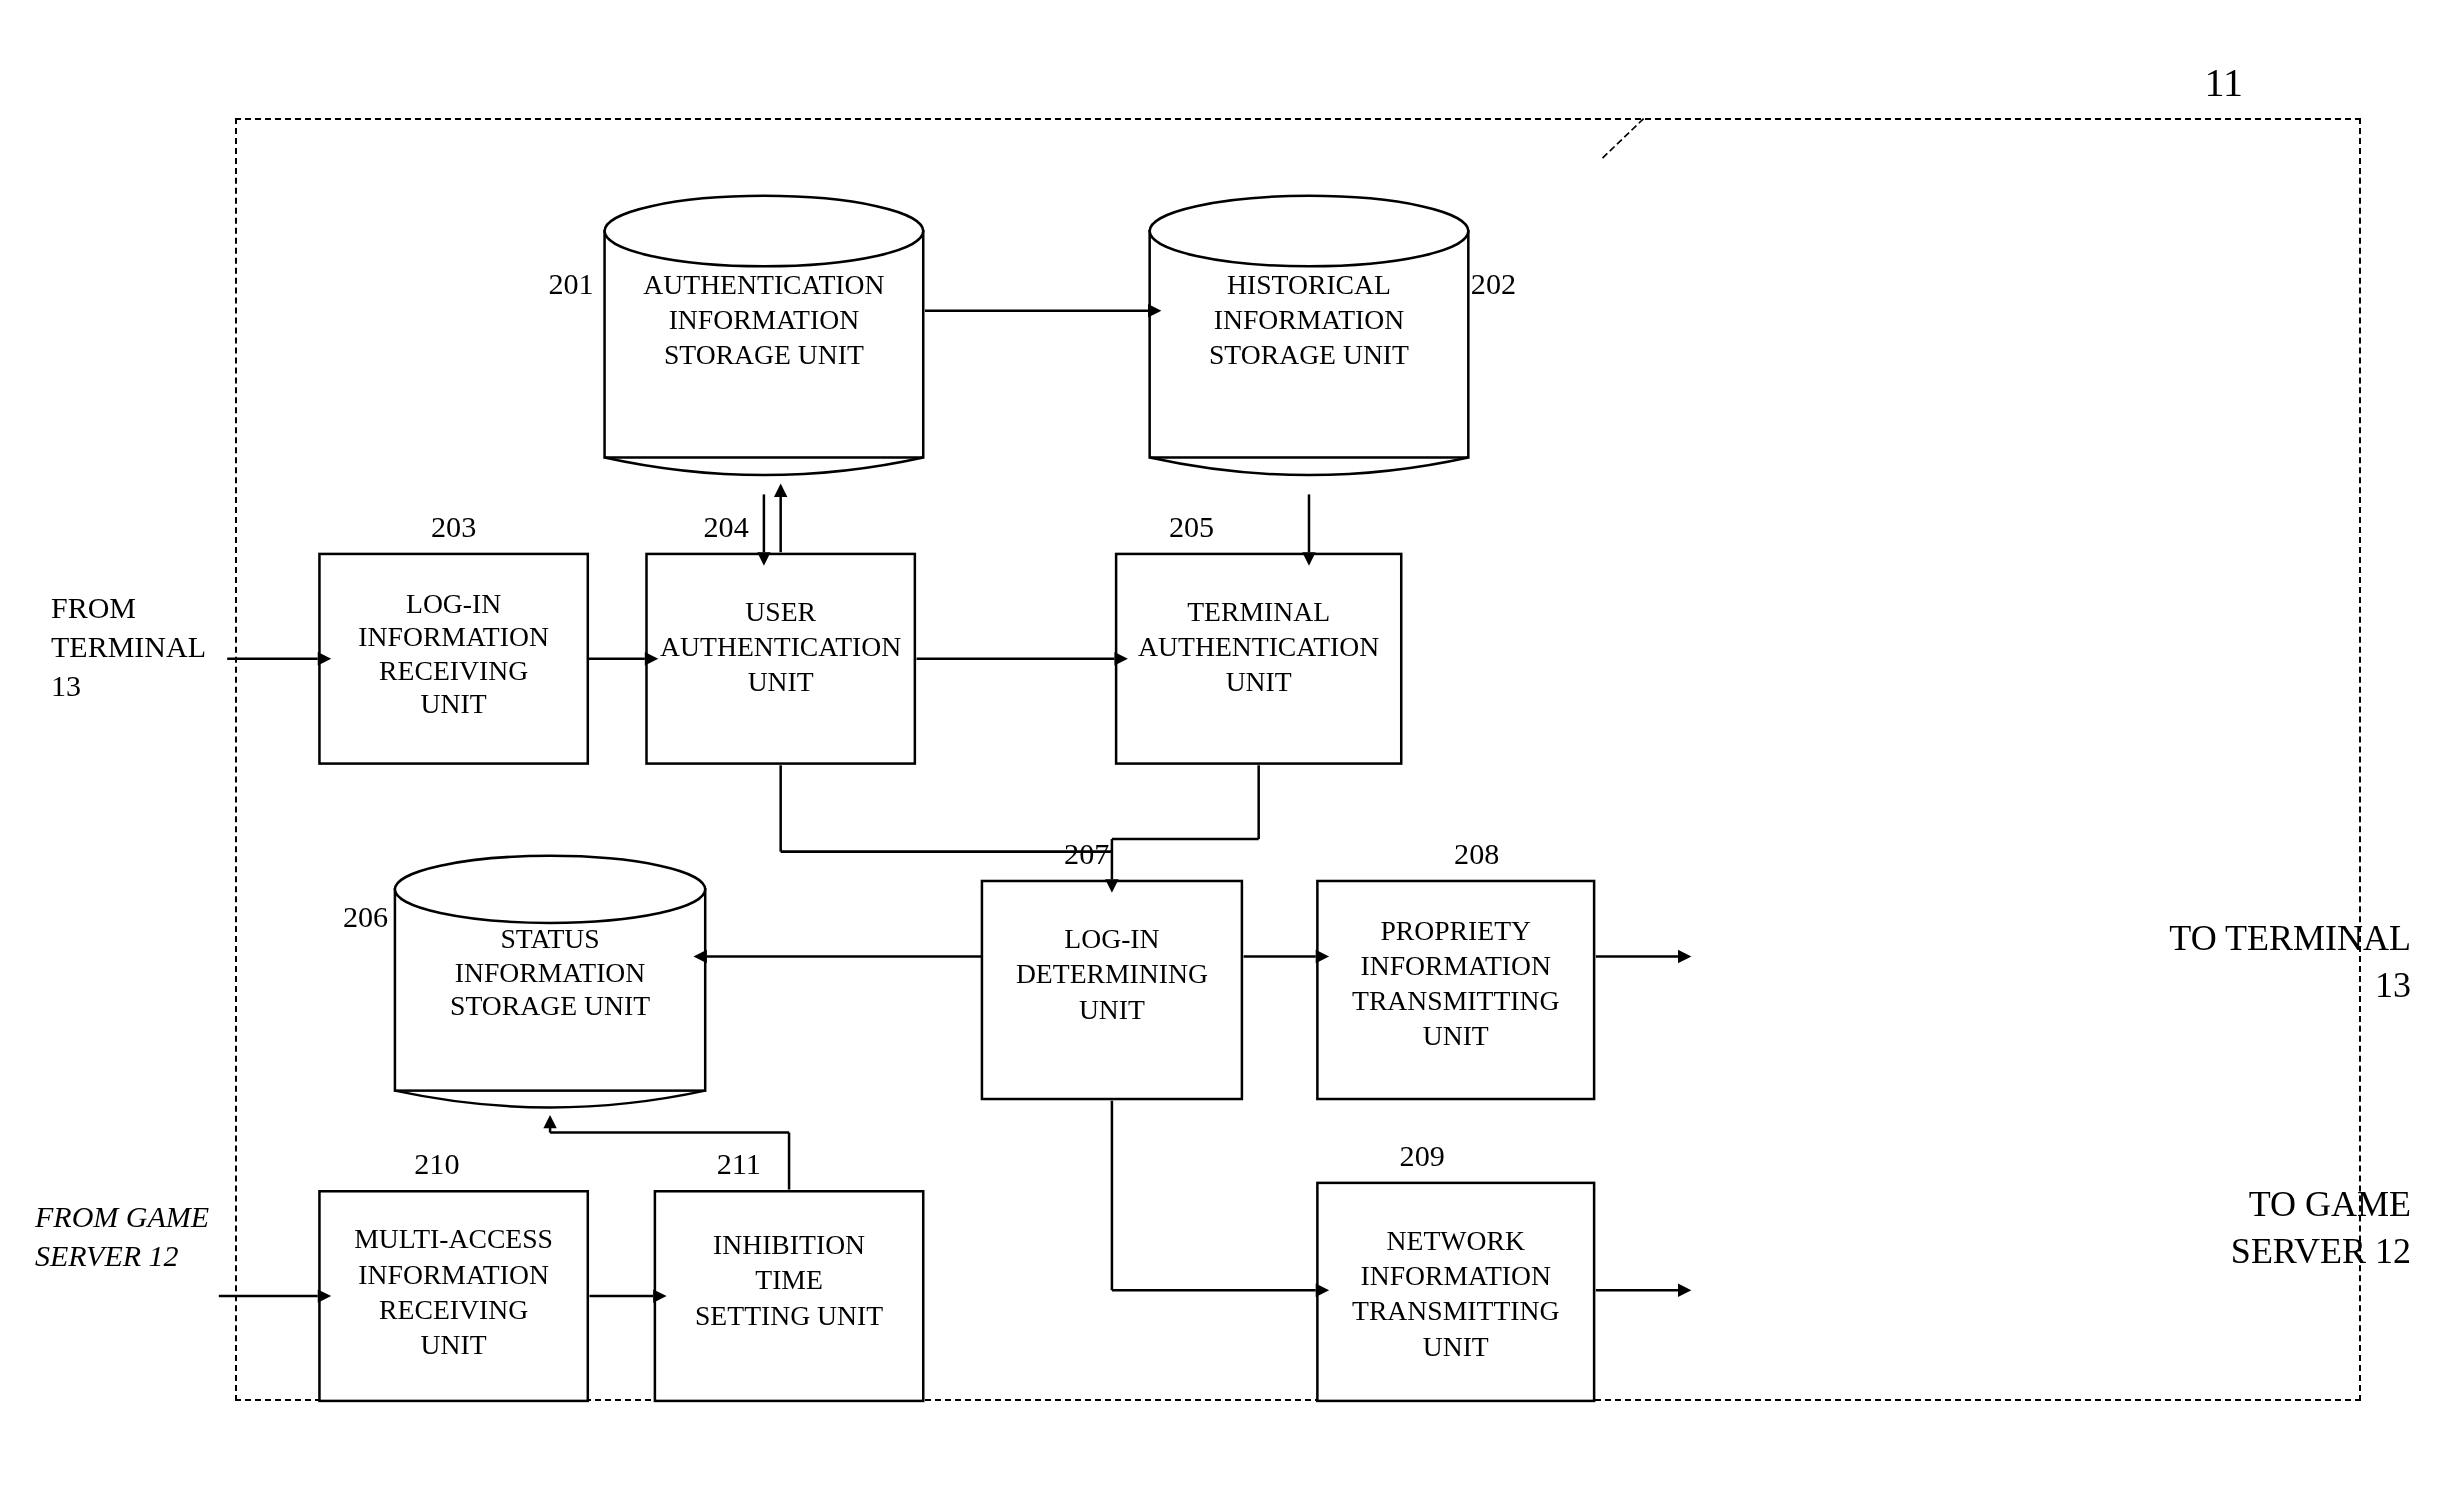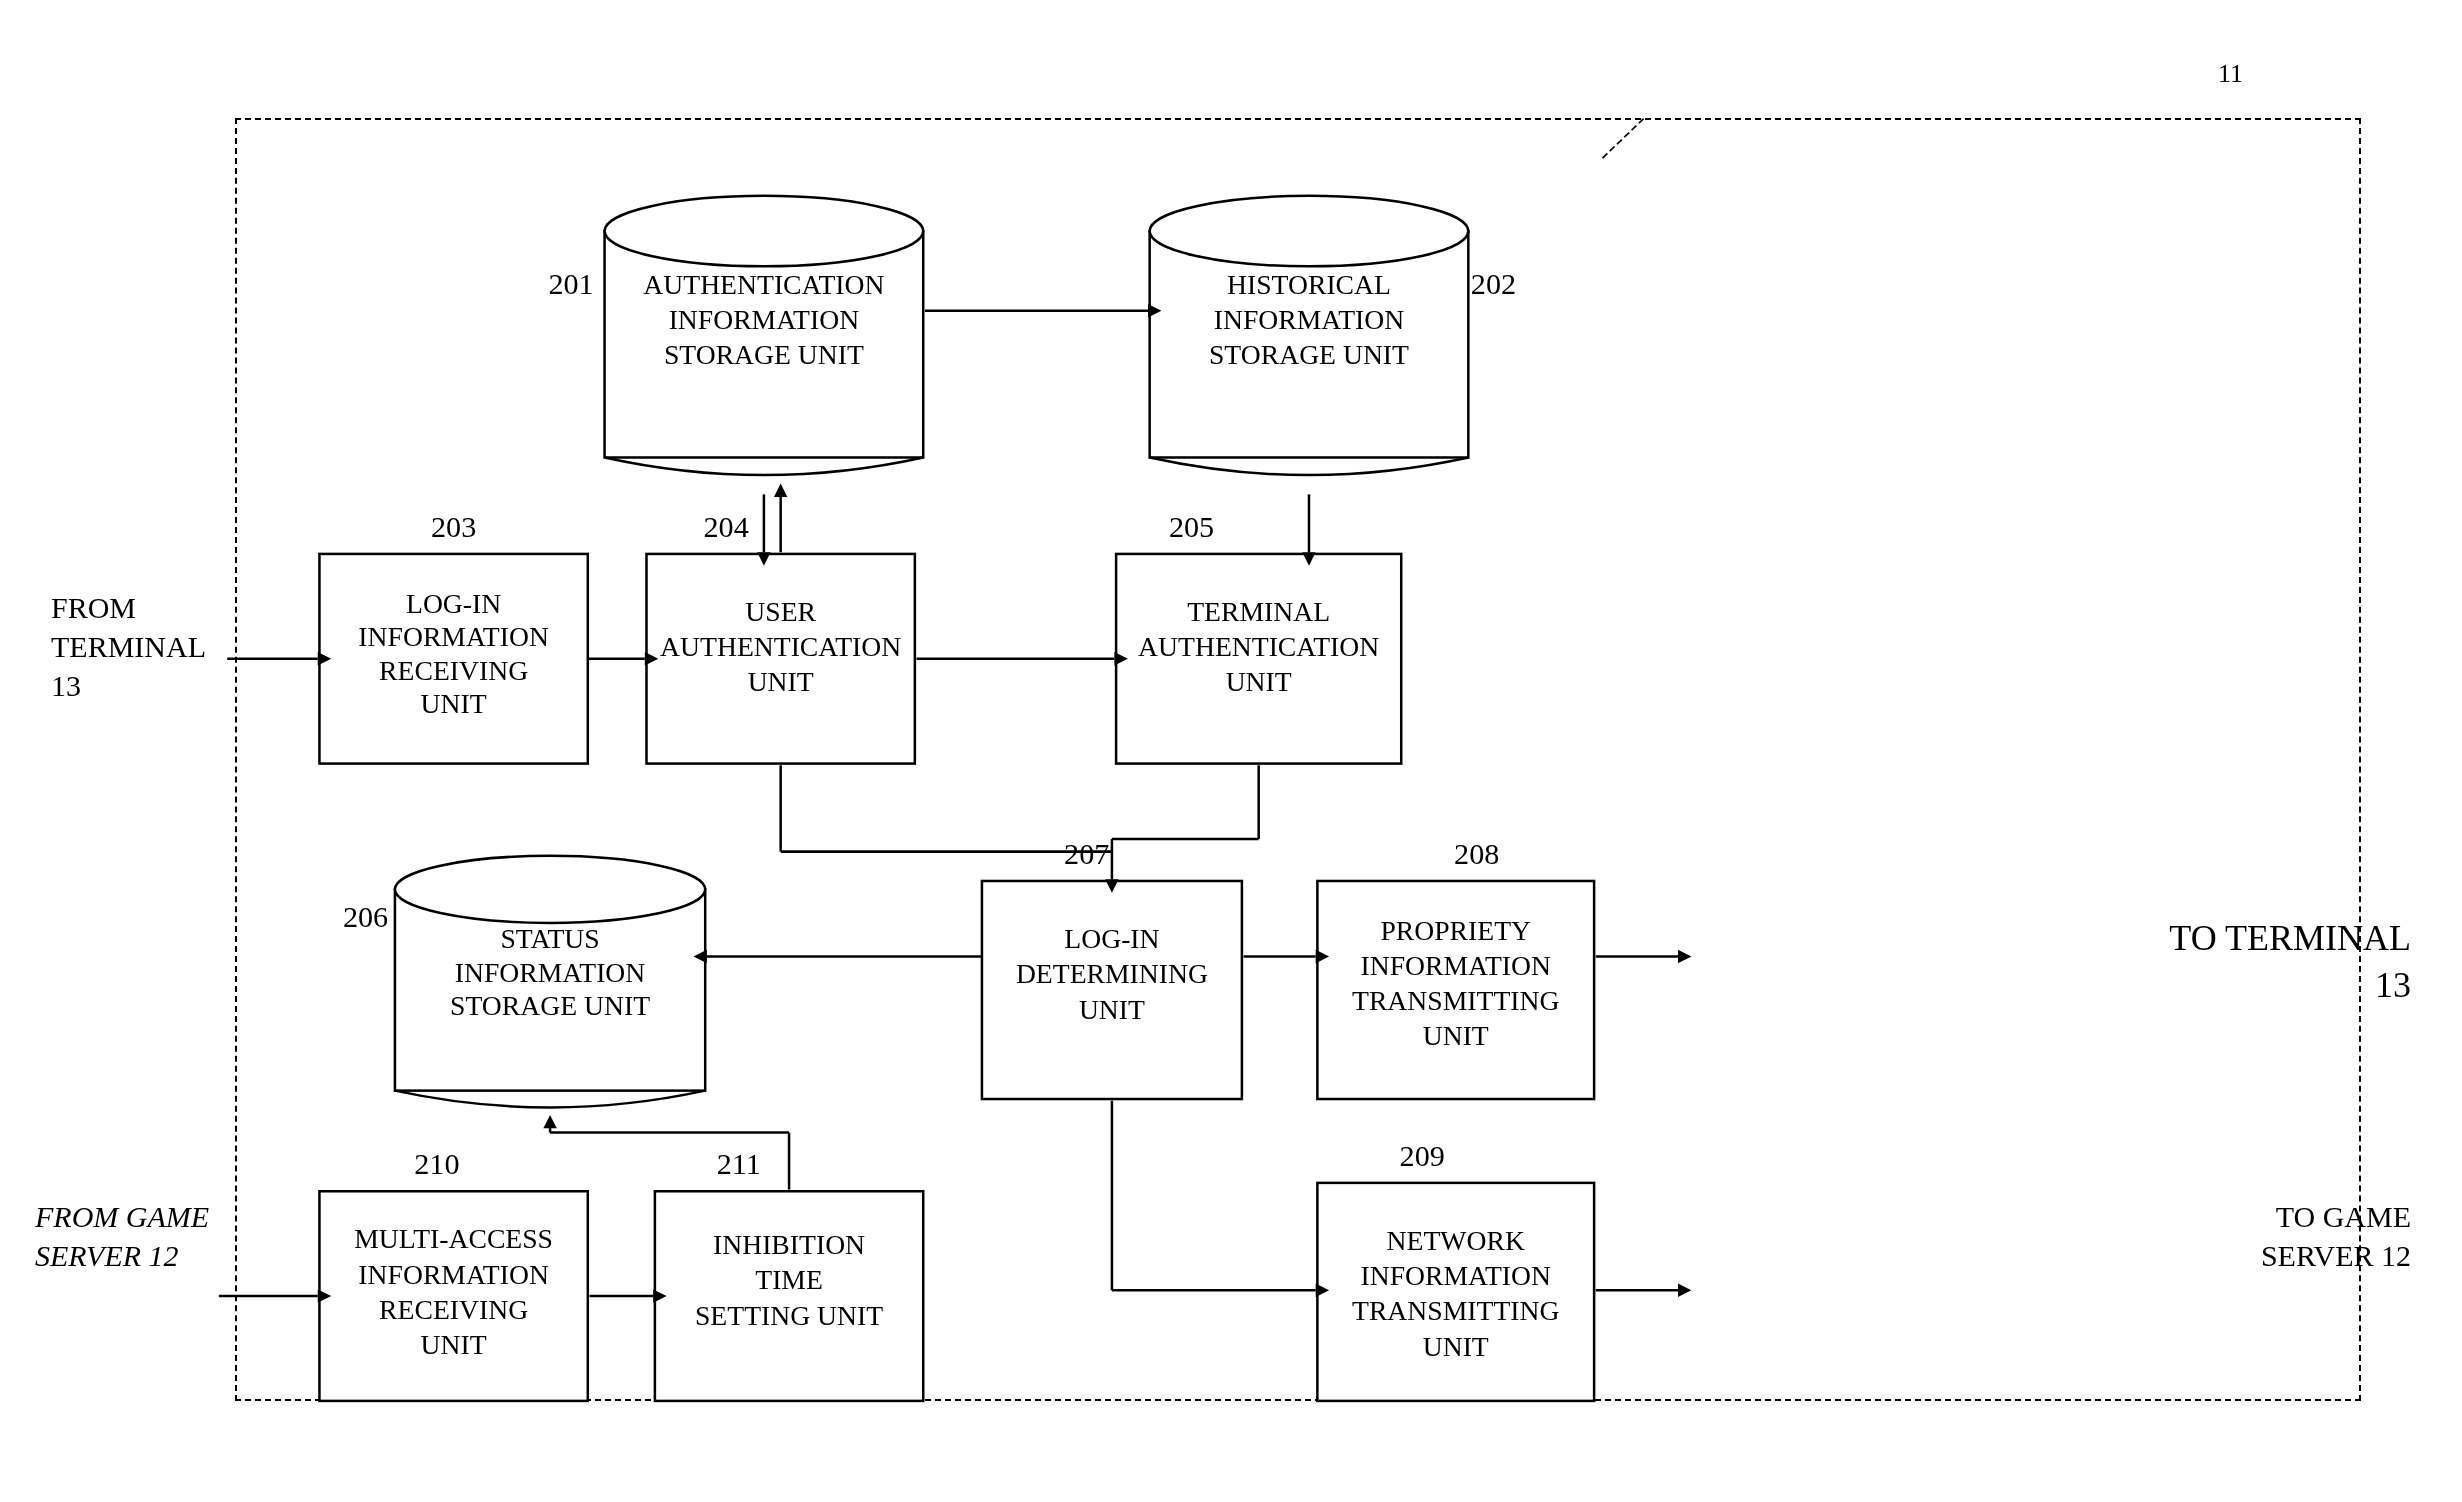--- a/index.html
+++ b/index.html
@@ -18,21 +18,21 @@
       left: 34px;
       right: 34px;
       bottom: 34px;
     }
 
     
     .ref-11 {
       position: absolute;
       top: 25px;
       right: 185px;
-      font-size: 26px;
+      font-size: 40px;
     }
 
     
     .auth-server-box {
       position: absolute;
       top: 84px;
       left: 201px;
       right: 67px;
       bottom: 67px;
       border: 2.5px dashed #000;
@@ -77,21 +77,21 @@
       font-size: 36px;
       line-height: 1.3;
       text-align: right;
     }
 
     
     .to-game-server {
       position: absolute;
       bottom: 193px;
       right: 17px;
-      font-size: 30px;
+      font-size: 36px;
       line-height: 1.3;
       text-align: right;
     }
 
     
     .arrows-svg {
       position: absolute;
       top: 0;
       left: 0;
       width: 100%;

